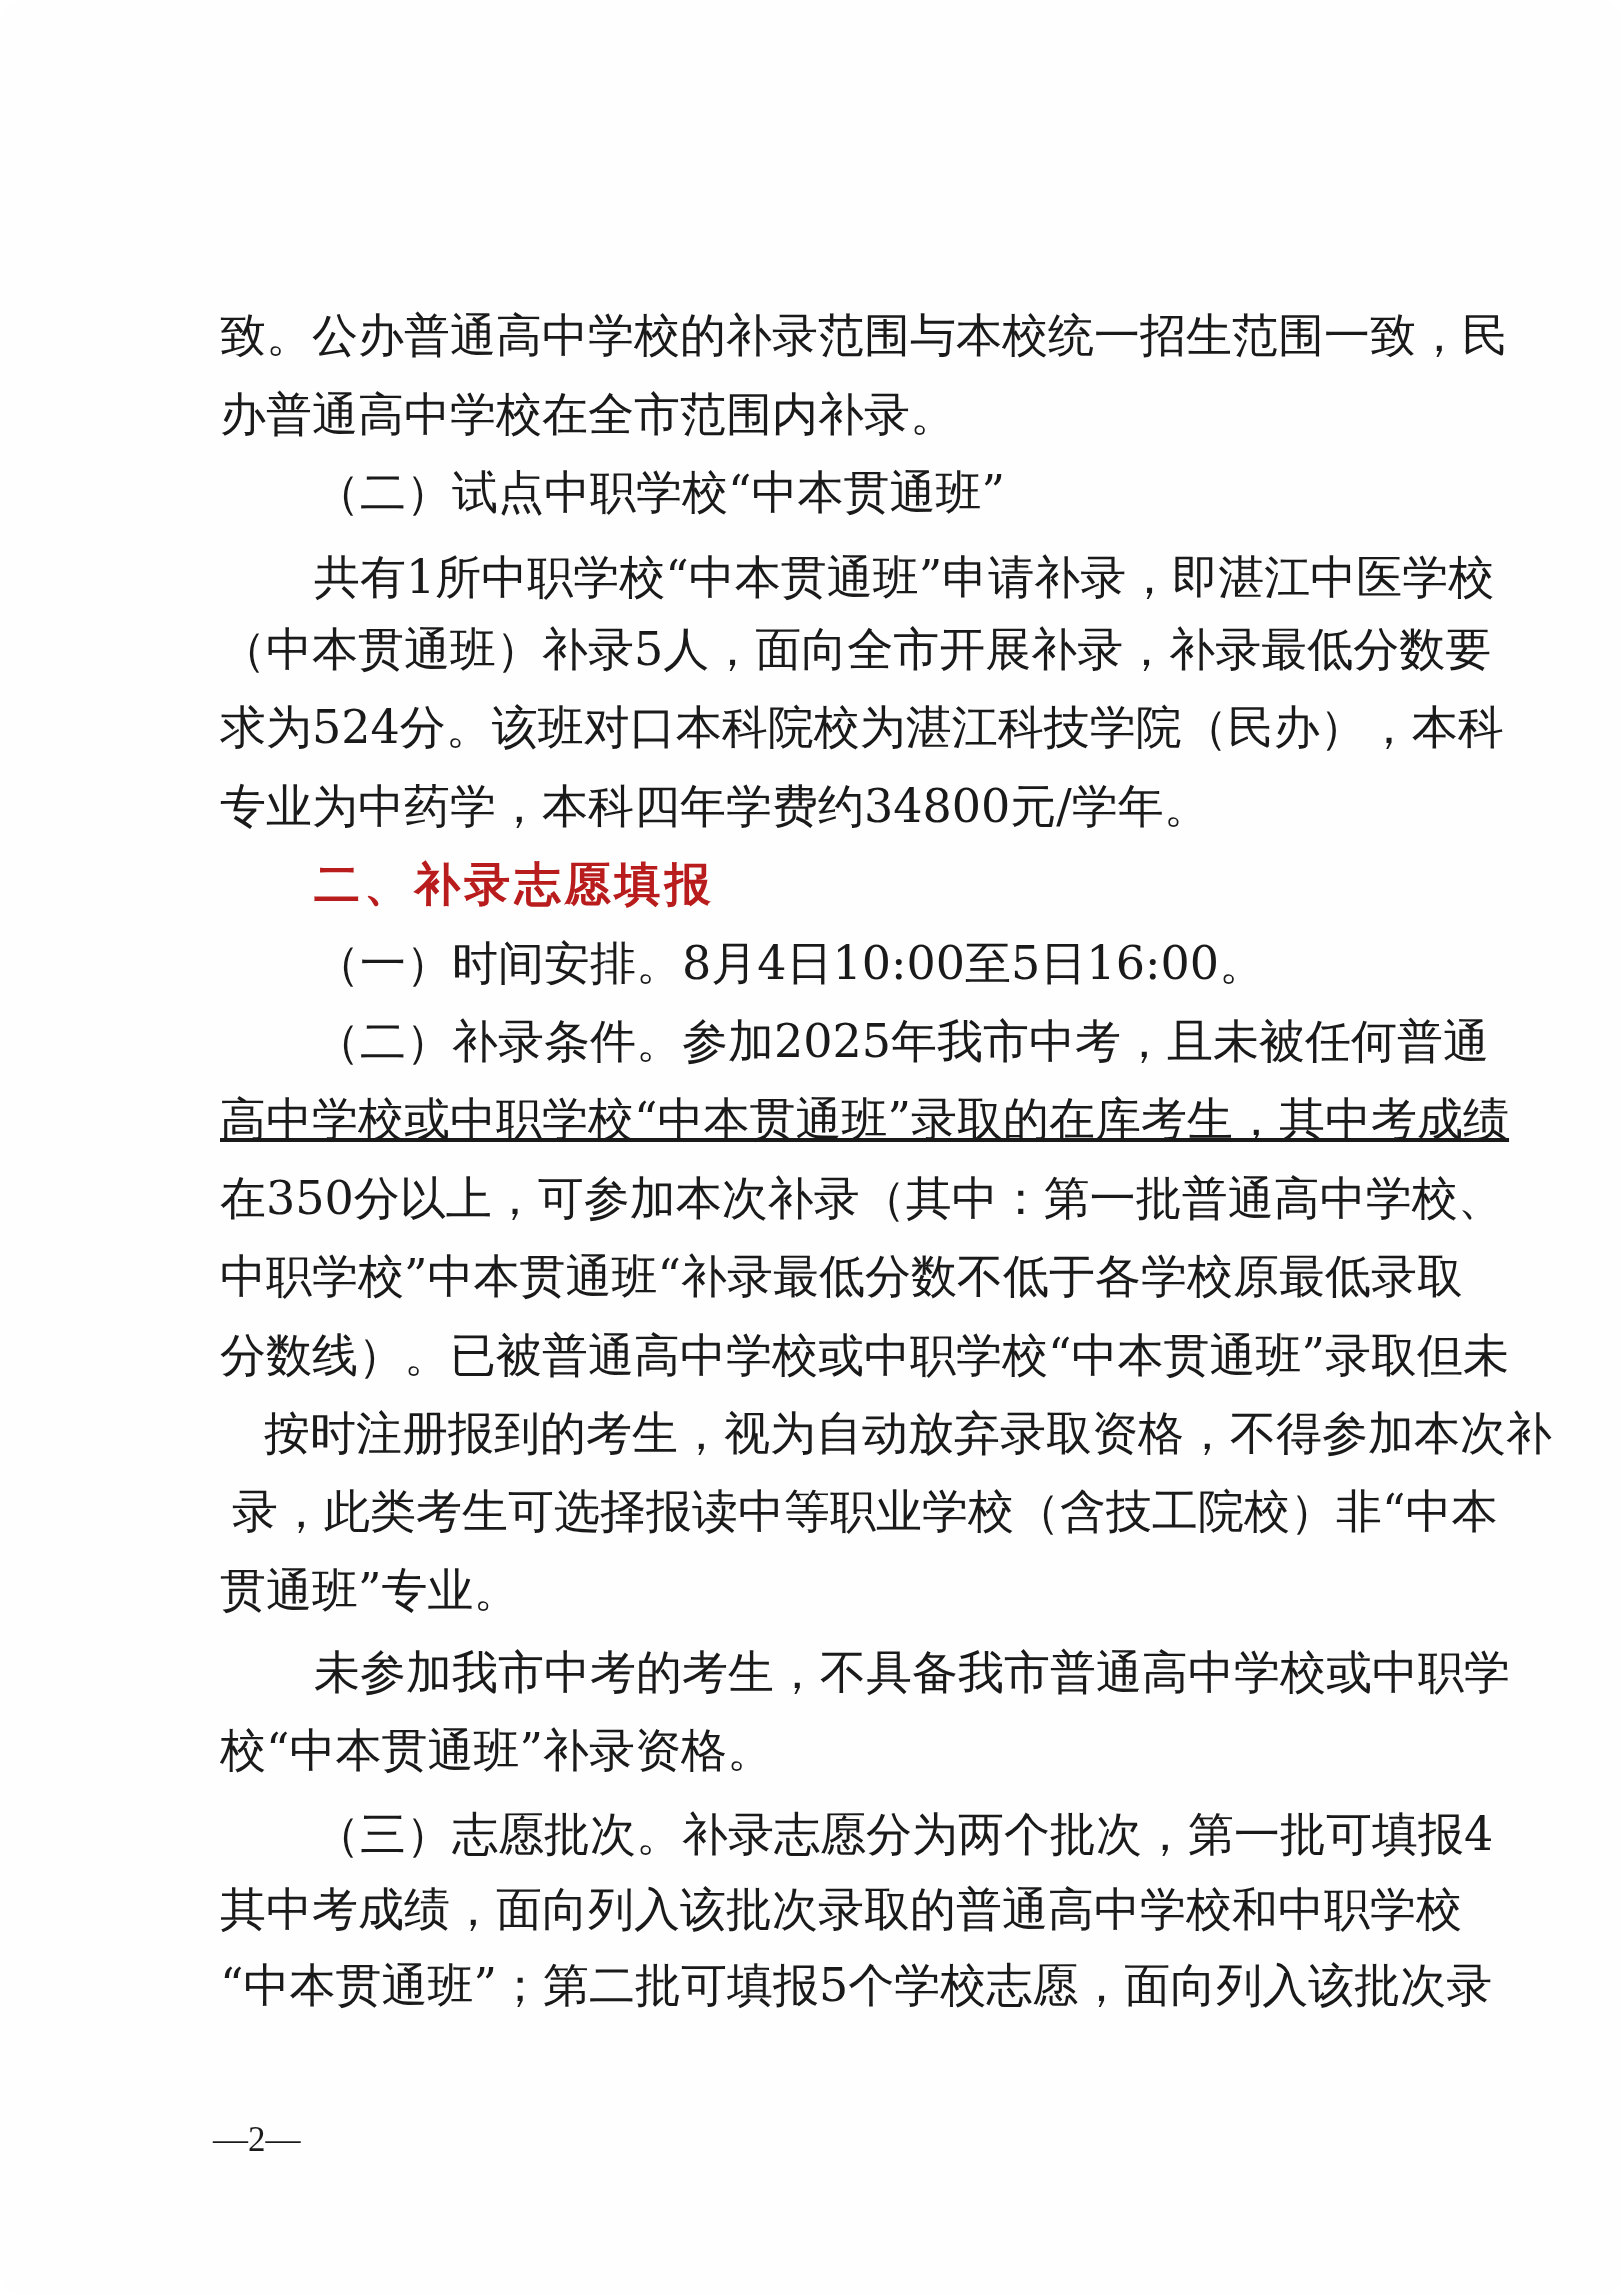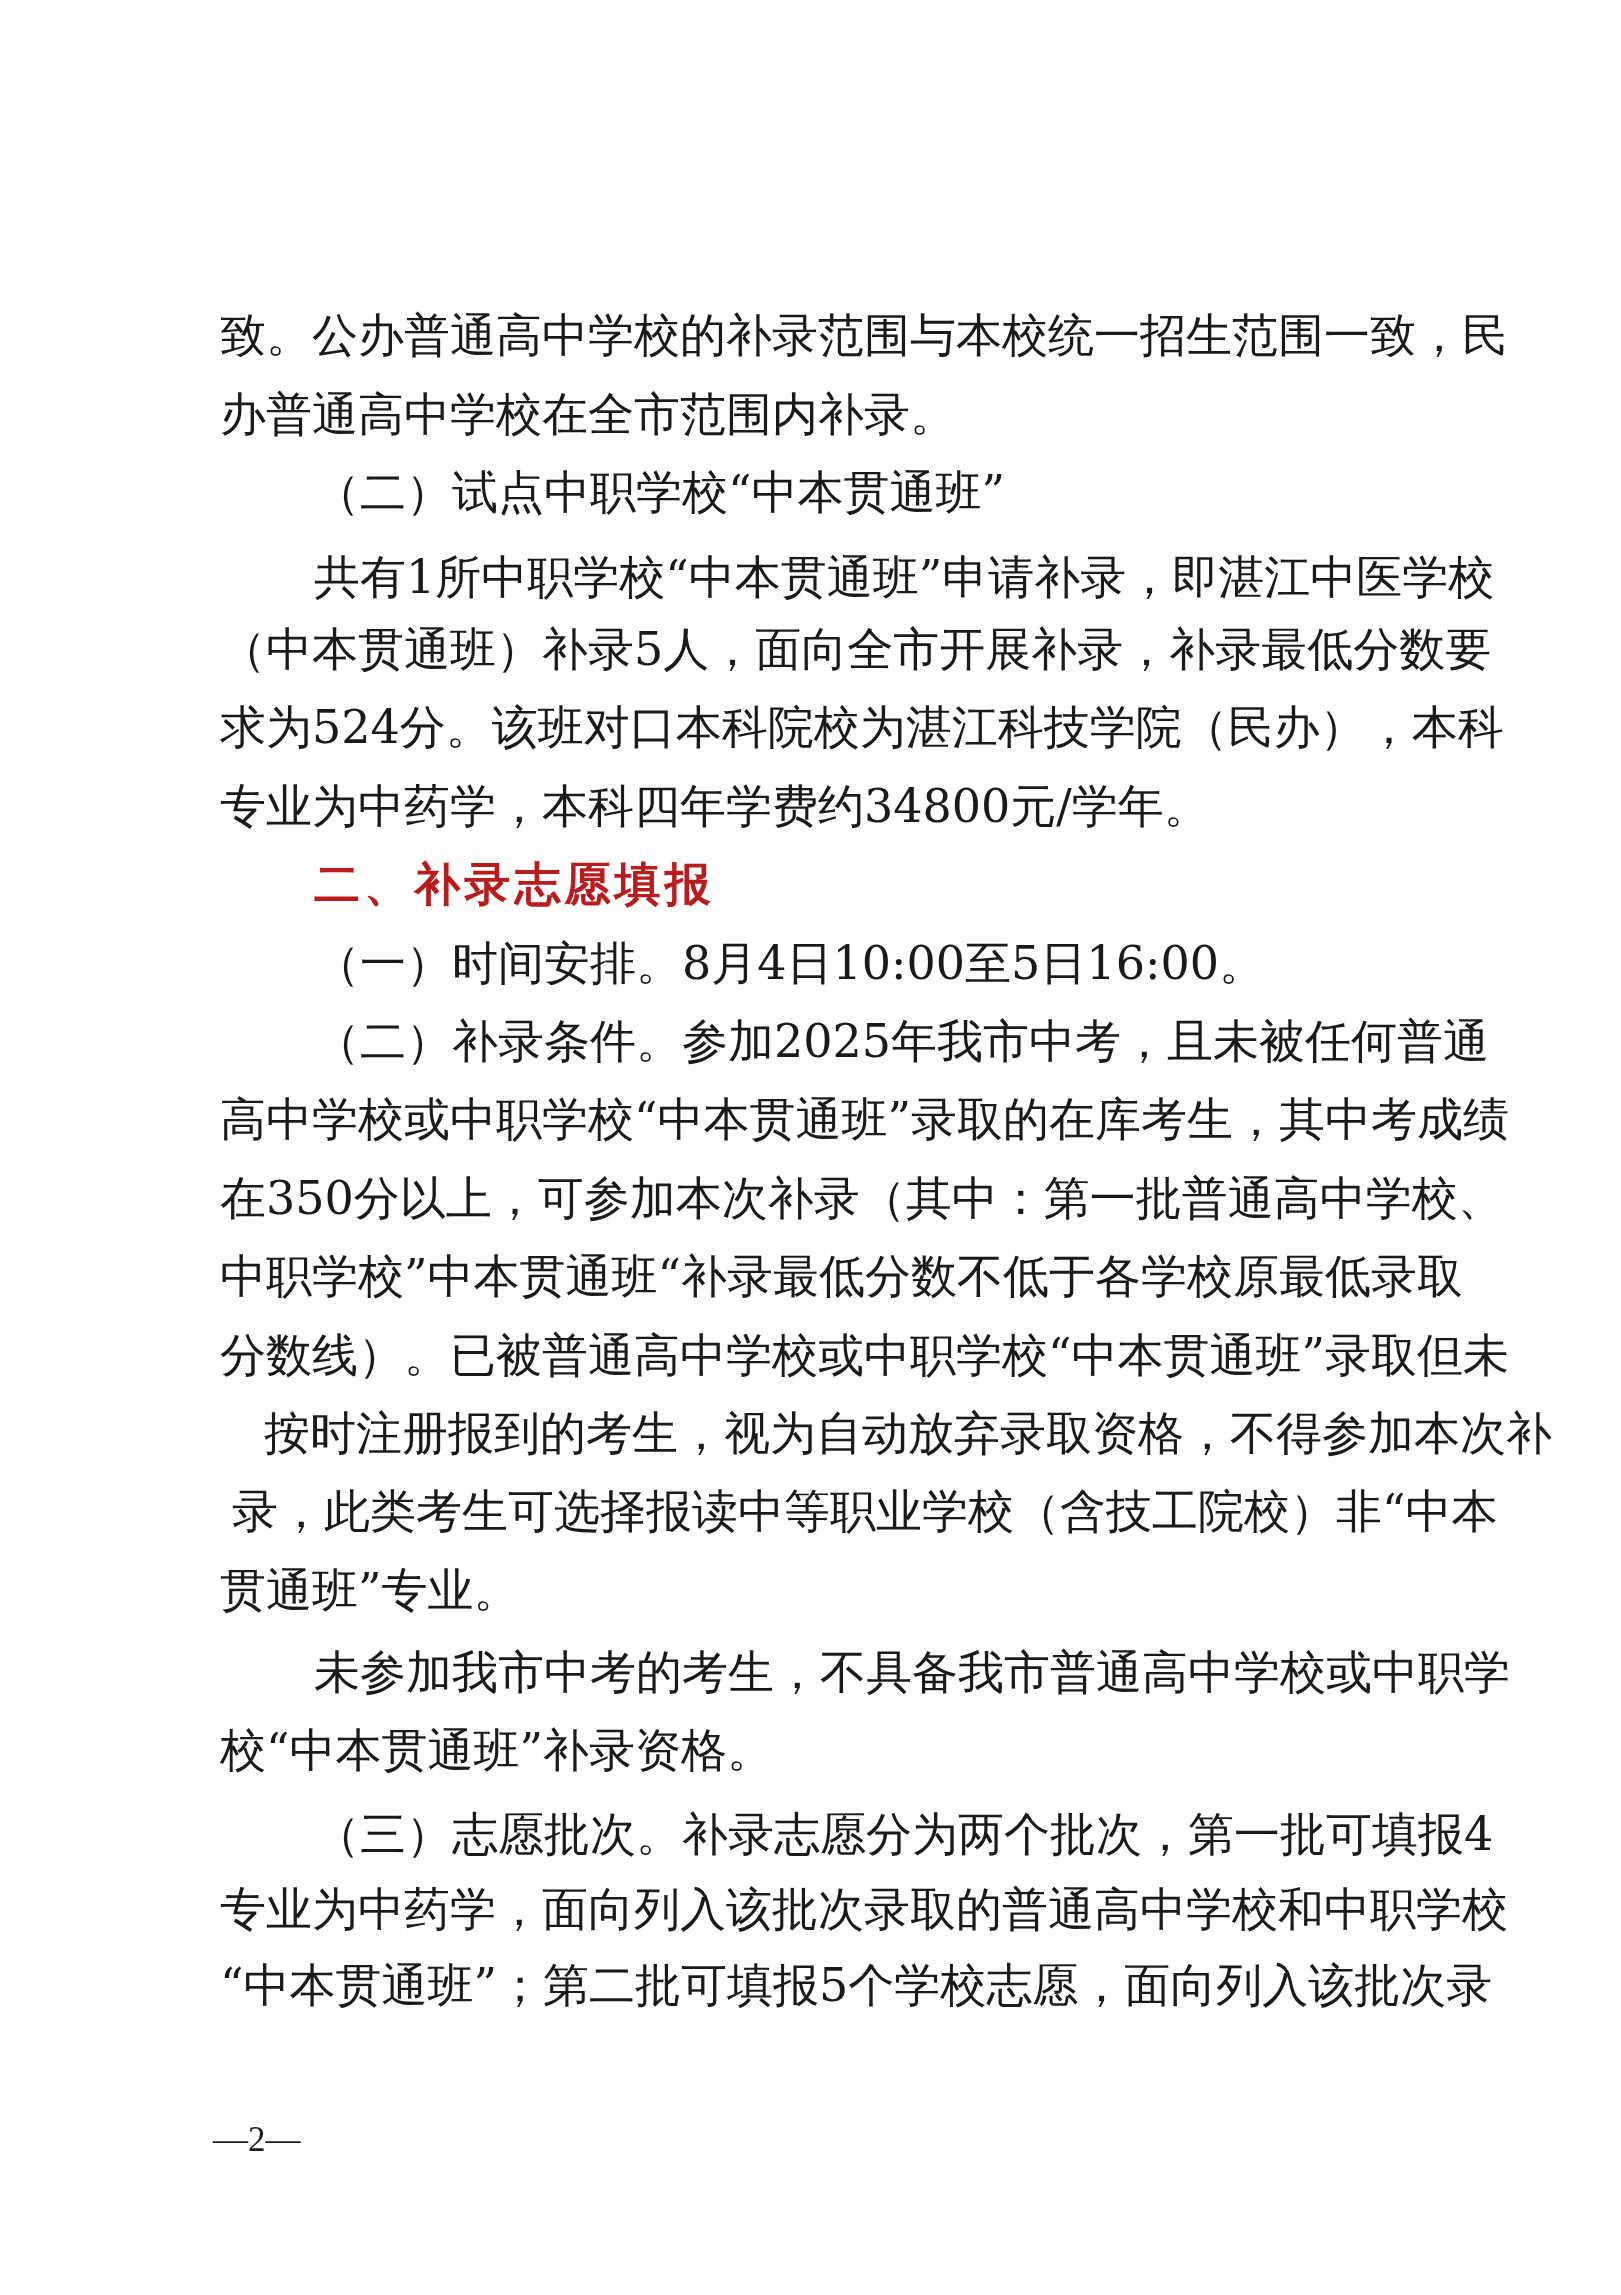--- a/index.html
+++ b/index.html
@@ -50,28 +50,28 @@
       <div class="line" style="top: 301px;">致。公办普通高中学校的补录范围与本校统一招生范围一致，民</div>
       <div class="line last" style="top: 380px;">办普通高中学校在全市范围内补录。</div>
       <div class="line indent last" style="top: 458px;">（二）试点中职学校“中本贯通班”</div>
       <div class="line indent" style="top: 537px; margin-top: 6px;">共有1所中职学校“中本贯通班”申请补录，即湛江中医学校</div>
       <div class="line" style="top: 615px;">（中本贯通班）补录5人，面向全市开展补录，补录最低分数要</div>
       <div class="line" style="top: 693px;">求为524分。该班对口本科院校为湛江科技学院（民办），本科</div>
       <div class="line last" style="top: 772px;">专业为中药学，本科四年学费约34800元/学年。</div>
       <div class="line indent last heading" style="top: 850px;">二、补录志愿填报</div>
       <div class="line indent last" style="top: 929px;">（一）时间安排。8月4日10:00至5日16:00。</div>
       <div class="line indent" style="top: 1007px;">（二）补录条件。参加2025年我市中考，且未被任何普通</div>
-      <div class="line" style="top: 1085px;">高中学校或中职学校“中本贯通班”录取的在库考生，其中考成绩</div>
+      <div class="line" style="top: 1085px; text-decoration: underline;">高中学校或中职学校“中本贯通班”录取的在库考生，其中考成绩</div>
       <div class="line" style="top: 1164px;">在350分以上，可参加本次补录（其中：第一批普通高中学校、</div>
       <div class="line" style="top: 1242px;">中职学校”中本贯通班“补录最低分数不低于各学校原最低录取</div>
       <div class="line" style="top: 1321px;">分数线）。已被普通高中学校或中职学校“中本贯通班”录取但未</div>
       <div class="line" style="top: 1399px; margin-left: 44px;">按时注册报到的考生，视为自动放弃录取资格，不得参加本次补</div>
       <div class="line" style="top: 1477px; margin-left: 12px;">录，此类考生可选择报读中等职业学校（含技工院校）非“中本</div>
       <div class="line last" style="top: 1556px;">贯通班”专业。</div>
       <div class="line indent" style="top: 1638px;">未参加我市中考的考生，不具备我市普通高中学校或中职学</div>
       <div class="line last" style="top: 1716px;">校“中本贯通班”补录资格。</div>
       <div class="line indent" style="top: 1800px;">（三）志愿批次。补录志愿分为两个批次，第一批可填报4</div>
-      <div class="line" style="top: 1875px;">专业为中药学，面向列入该批次录取的普通高中学校和中职学校</div>
+      <div class="line" style="top: 1875px;">其中考成绩，面向列入该批次录取的普通高中学校和中职学校</div>
       <div class="line" style="top: 1951px;">“中本贯通班”；第二批可填报5个学校志愿，面向列入该批次录</div>
     </div>
   <div class="page-number">—2—</div>
 </div>
 
 
 </body></html>

